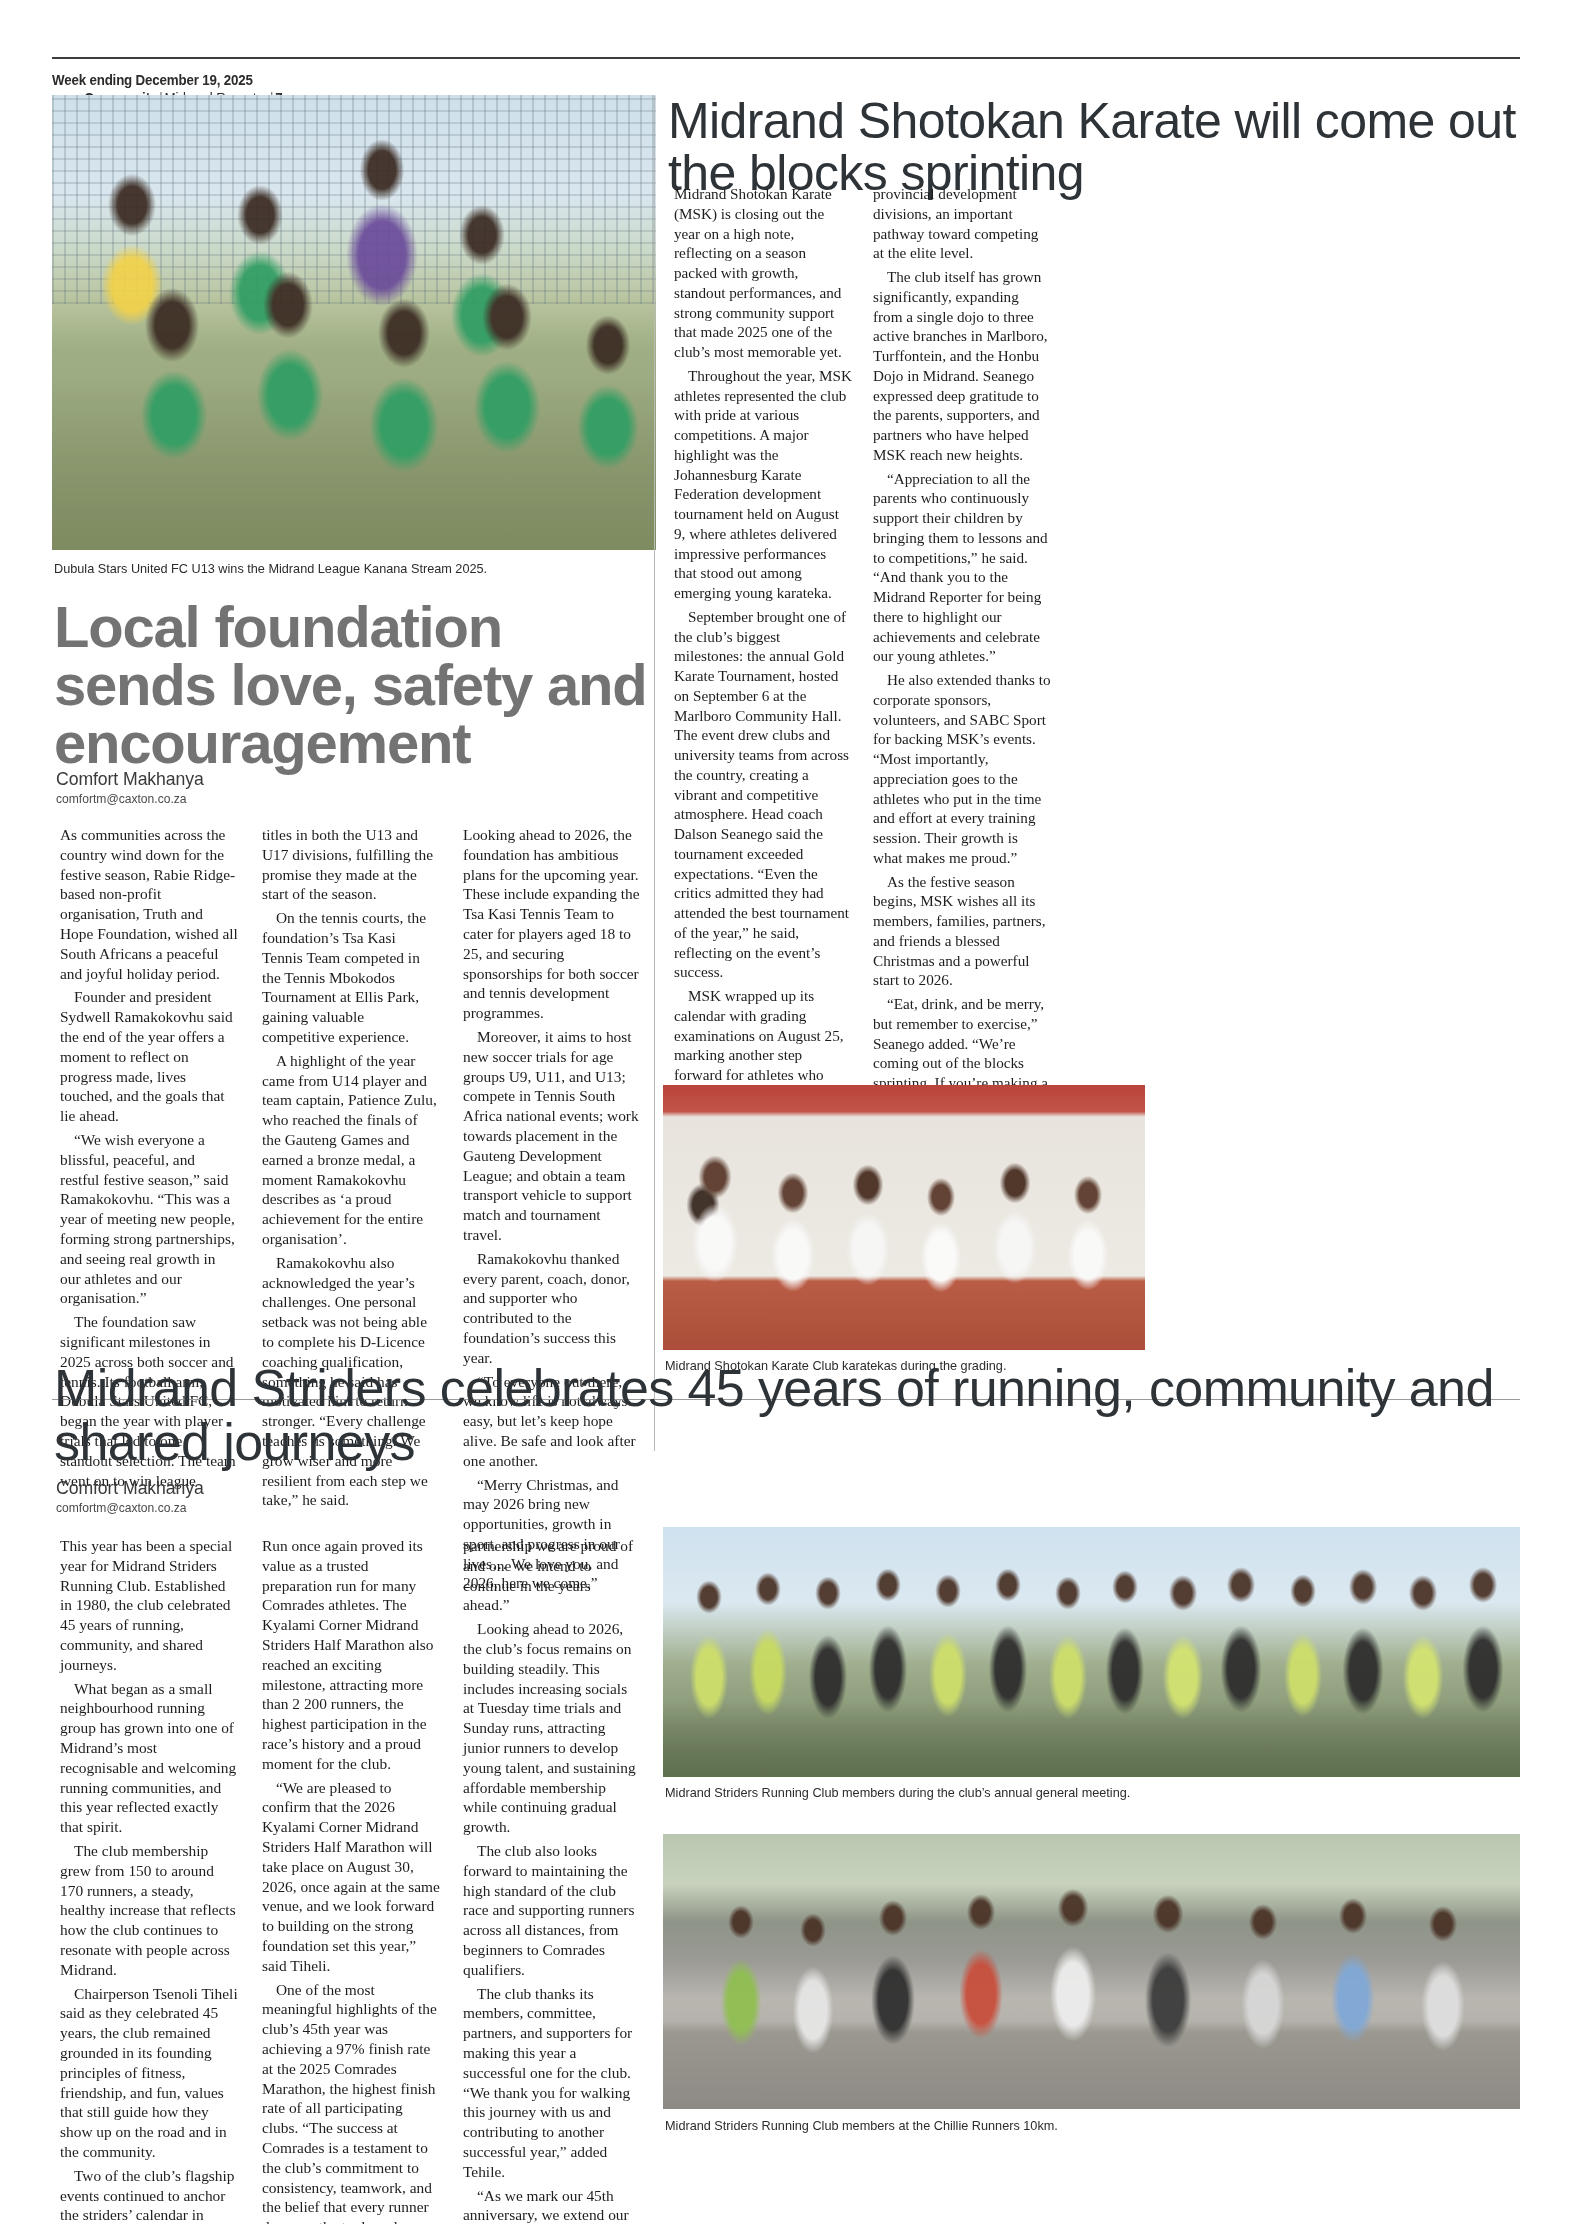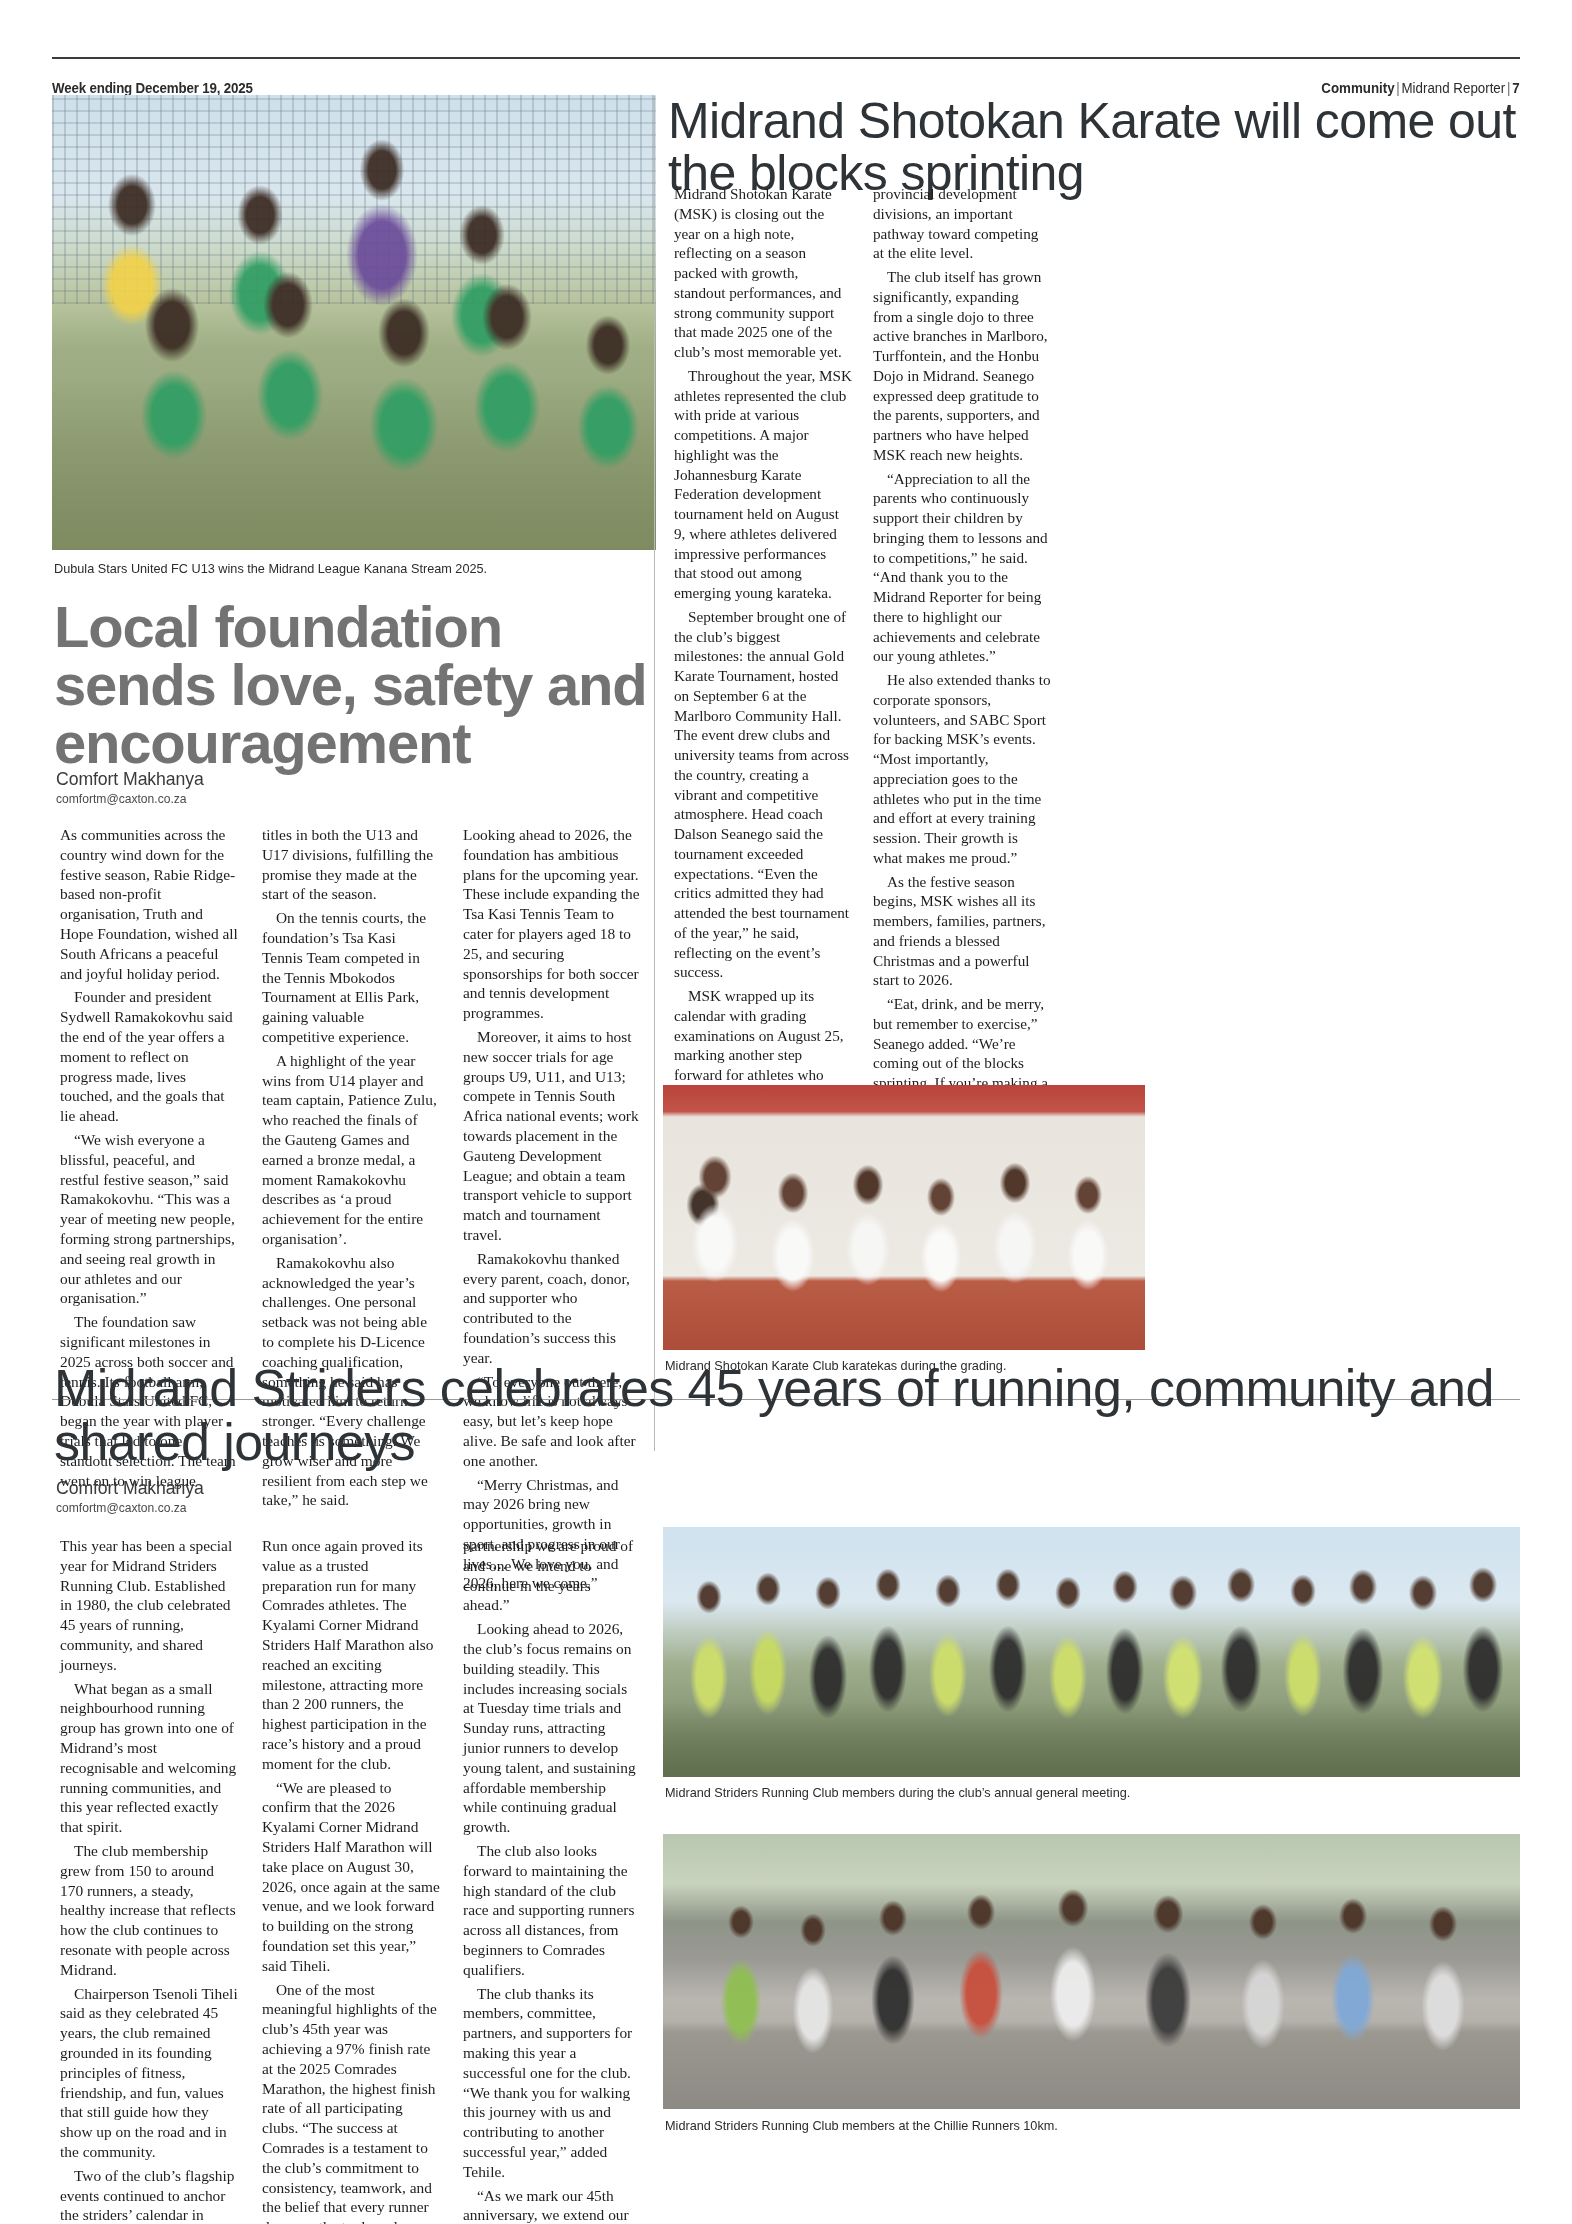--- a/index.html
+++ b/index.html
@@ -15,25 +15,26 @@
     background: #fff;
     padding: 0;
   }
 
   
   .masthead {
     position: absolute;
     left: 52px; top: 57px;
     width: 1468px;
     border-top: 2px solid #3c3c3c;
-    padding-top: 20px;
+    padding-top: 12px;
     display: flex;
     align-items: baseline;
     justify-content: space-between;
     font-family: "Liberation Sans", sans-serif;
+    flex-direction: column;
   }
   .masthead-left {
     font-weight: bold;
     font-size: 15.5px;
     letter-spacing: -0.2px;
     transform: scaleX(0.86);
     transform-origin: left center;
     color: #2b2b2b;
   }
   .masthead-right {
@@ -246,21 +247,21 @@
   <div class="col" style="left:56px; top:821px; width:186px;">
     <p class="first">As communities across the country wind down for the festive season, Rabie Ridge-based non-profit organisation, Truth and Hope Foundation, wished all South Africans a peaceful and joyful holiday period.</p>
     <p>Founder and president Sydwell Ramakokovhu said the end of the year offers a moment to reflect on progress made, lives touched, and the goals that lie ahead.</p>
     <p>“We wish everyone a blissful, peaceful, and restful festive season,” said Ramakokovhu. “This was a year of meeting new people, forming strong partnerships, and seeing real growth in our athletes and our organisation.”</p>
     <p>The foundation saw significant milestones in 2025 across both soccer and tennis. Its football arm, Dubula Stars United FC, began the year with player trials that led to one standout selection. The team went on to win league</p>
   </div>
 
   <div class="col" style="left:258px; top:821px; width:186px;">
     <p class="first">titles in both the U13 and U17 divisions, fulfilling the promise they made at the start of the season.</p>
     <p>On the tennis courts, the foundation’s Tsa Kasi Tennis Team competed in the Tennis Mbokodos Tournament at Ellis Park, gaining valuable competitive experience.</p>
-    <p>A highlight of the year wins from U14 player and team captain, Patience Zulu, who reached the finals of the Gauteng Games and earned a bronze medal, a moment Ramakokovhu describes as ‘a proud achievement for the entire organisation’.</p>
+    <p>A highlight of the year came from U14 player and team captain, Patience Zulu, who reached the finals of the Gauteng Games and earned a bronze medal, a moment Ramakokovhu describes as ‘a proud achievement for the entire organisation’.</p>
     <p>Ramakokovhu also acknowledged the year’s challenges. One personal setback was not being able to complete his D-Licence coaching qualification, something he said has motivated him to return stronger. “Every challenge teaches us something. We grow wiser and more resilient from each step we take,” he said.</p>
   </div>
 
   <div class="col" style="left:459px; top:821px; width:186px;">
     <p class="first">Looking ahead to 2026, the foundation has ambitious plans for the upcoming year. These include expanding the Tsa Kasi Tennis Team to cater for players aged 18 to 25, and securing sponsorships for both soccer and tennis development programmes.</p>
     <p>Moreover, it aims to host new soccer trials for age groups U9, U11, and U13; compete in Tennis South Africa national events; work towards placement in the Gauteng Development League; and obtain a team transport vehicle to support match and tournament travel.</p>
     <p>Ramakokovhu thanked every parent, coach, donor, and supporter who contributed to the foundation’s success this year.</p>
     <p>“To everyone out there, we know life is not always easy, but let’s keep hope alive. Be safe and look after one another.</p>
     <p>“Merry Christmas, and may 2026 bring new opportunities, growth in sport, and progress in our lives… We love you, and 2026, here we come.”</p>
   </div>

